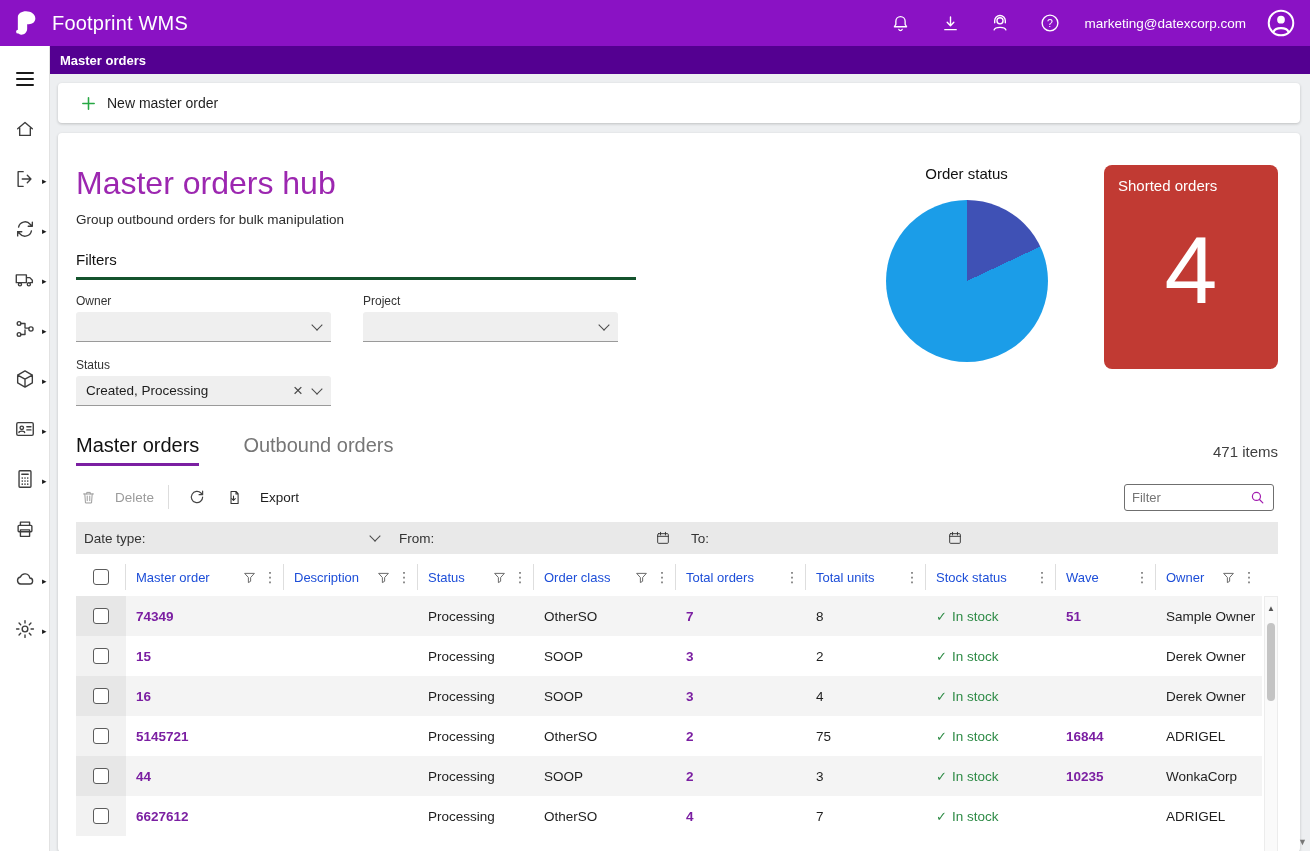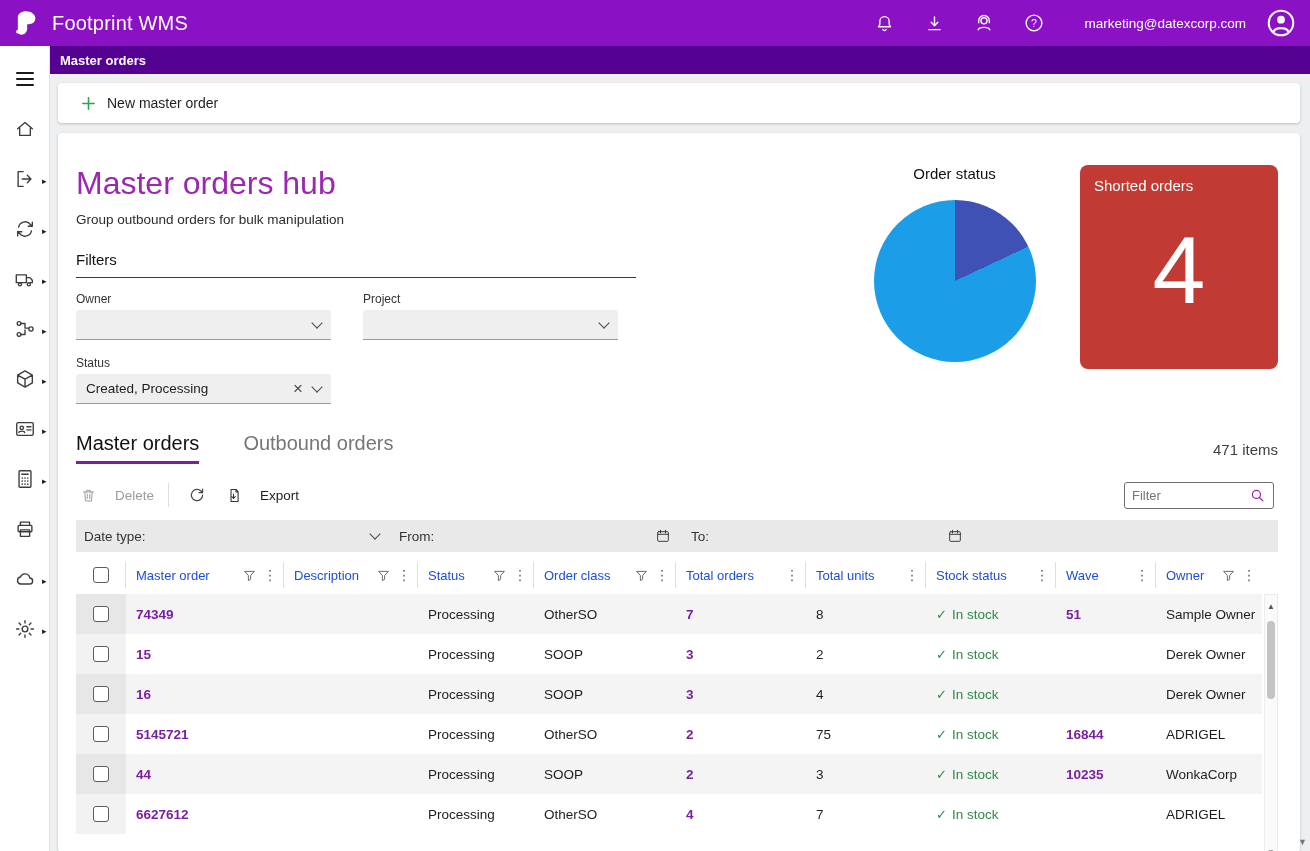--- a/index.html
+++ b/index.html
@@ -4,21 +4,21 @@
 <style>
   * { margin:0; padding:0; box-sizing:border-box; }
   html,body { width:1310px; height:851px; overflow:hidden; font-family:"Liberation Sans", sans-serif; background:#EDEFF1; }
 
   
   .topbar { height:46px; background:#8A12C4; display:flex; align-items:center; padding:0 12px; color:#fff; gap:10px; }
   .logo { width:28px; height:28px; display:flex; align-items:center; justify-content:center; }
   .app-title { font-size:20px; font-weight:400; letter-spacing:.2px; margin-left:2px; }
   .tb-spacer { flex:1; }
   .tb-icon { width:40px; height:40px; display:flex; align-items:center; justify-content:center; cursor:pointer; border-radius:4px; }
-  .tb-email { font-size:13.5px; margin:0 8px 0 20px; }
+  .tb-email { font-size:13.5px; margin:0 8px 0 4px; }
   .tb-avatar { width:34px; height:34px; display:flex; align-items:center; justify-content:center; cursor:pointer; }
 
   
   .body-row { display:flex; height:805px; }
   .sidebar { width:50px; background:#fff; border-right:1px solid #E2E2E2; display:flex; flex-direction:column; align-items:center; padding-top:8px; flex-shrink:0; }
   .side-item { width:50px; height:50px; position:relative; display:flex; align-items:center; justify-content:center; color:#3D3D3D; cursor:pointer; }
   .side-chev { position:absolute; right:3px; top:50%; transform:translateY(-50%); }
   .side-chev::before { content:"\25B8"; font-size:9px; color:#1A1A1A; }
 
   .right-col { flex:1; display:flex; flex-direction:column; min-width:0; }
@@ -28,34 +28,34 @@
   .action-card { background:#fff; border-radius:4px; box-shadow:0 1px 3px rgba(0,0,0,.20); height:40px; display:flex; align-items:center; padding:0 14px; margin-bottom:10px; }
   .new-btn { display:flex; align-items:center; gap:10px; font-size:14px; color:#1F1F1F; cursor:pointer; padding:6px 8px; border-radius:4px; }
 
   .main-card { background:#fff; border-radius:4px; box-shadow:0 1px 3px rgba(0,0,0,.20); height:719px; padding:18px 22px 0 18px; position:relative; }
 
   
   .hub { display:flex; }
   .hub-left { width:560px; flex-shrink:0; }
   .hub-title { color:#9C27B0; font-size:32px; font-weight:400; margin-top:14px; }
   .hub-sub { font-size:13.5px; color:#2B2B2B; margin-top:10px; }
-  .filters-head { font-size:15px; color:#111; margin-top:24px; padding-bottom:9px; border-bottom:1px solid #14532d; }
+  .filters-head { font-size:15px; color:#111; margin-top:24px; padding-bottom:9px; border-bottom:3px solid #14532d; }
   .filter-grid { display:grid; grid-template-columns:255px 255px; column-gap:32px; row-gap:16px; margin-top:14px; }
   .f-label { font-size:12px; color:#333; margin-bottom:4px; }
   .select { height:30px; background:#EFEFEF; border-bottom:1px solid #9A9A9A; border-radius:3px 3px 0 0; display:flex; align-items:center; padding:0 10px; font-size:13.5px; color:#1D1D1D; cursor:pointer; gap:8px; }
   .select .grow { flex:1; overflow:hidden; white-space:nowrap; }
   .chev-down { width:8px; height:8px; border-right:1.6px solid #4A4A4A; border-bottom:1.6px solid #4A4A4A; transform:rotate(45deg); margin-top:-4px; flex-shrink:0; }
   .clear-x { font-size:17px; color:#4A4A4A; line-height:1; cursor:pointer; margin-right:2px; }
   .clear-x::before { content:"\00D7"; }
 
   .pie-block { width:230px; margin-left:225px; text-align:center; padding-top:14px; }
   .pie-title { font-size:15px; color:#111; margin-bottom:18px; }
   .pie { width:162px; height:162px; border-radius:50%; margin:0 auto; }
 
-  .shorted { width:198px; height:204px; background:#C13A33; border-radius:8px; color:#fff; margin-left:32px; margin-top:14px; padding:12px 14px; display:flex; flex-direction:column; flex-shrink:0; }
+  .shorted { width:174px; height:204px; background:#C13A33; border-radius:8px; color:#fff; margin-left:32px; margin-top:14px; padding:12px 14px; display:flex; flex-direction:column; flex-shrink:0; }
   .shorted-label { font-size:15px; }
   .shorted-value { flex:1; display:flex; align-items:center; justify-content:center; font-size:95px; font-weight:300; padding-bottom:10px; }
 
   
   .tabs-row { display:flex; align-items:flex-end; margin-top:28px; }
   .tab { font-size:20px; margin-right:30px; padding-bottom:6px; cursor:pointer; }
   .tab.active { color:#111; border-bottom:3px solid #7B1FA2; }
   .tab.inactive { color:#767676; border-bottom:3px solid transparent;margin-left:14px; }
   .items-count { margin-left:auto; font-size:15px; color:#3F3F3F; padding-bottom:6px; }
 

